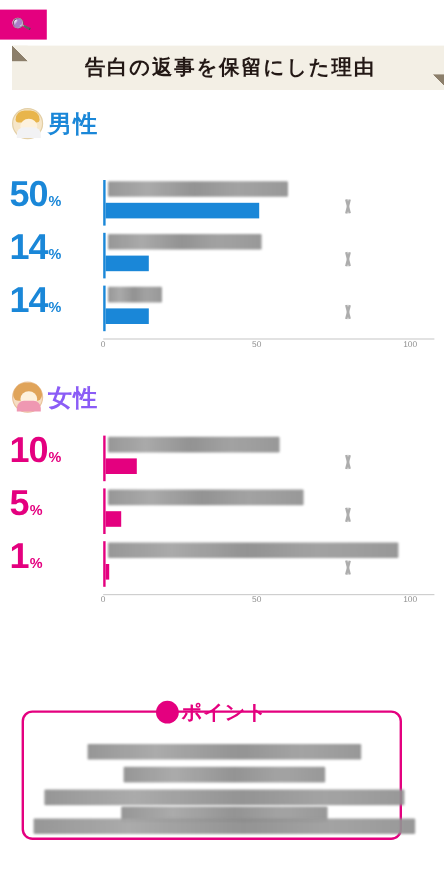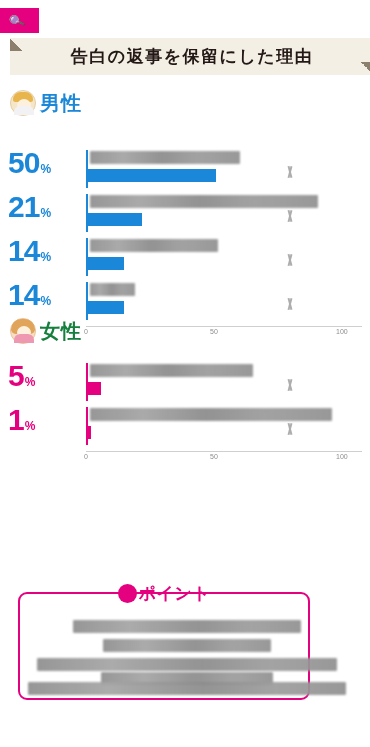--- a/index.html
+++ b/index.html
@@ -44,21 +44,21 @@
   .avatar .hair { position:absolute; left:2px; right:2px; top:1px; height:10px; border-radius:9px 9px 3px 3px; }
   .avatar.m .hair { background:#e8b54c; }
   .avatar.f .hair { background:#e0a45a; left:0; right:0; top:0; height:15px; border-radius:13px 13px 6px 6px; }
   .avatar .face { position:absolute; left:6px; top:8px; width:14px; height:13px; border-radius:50%; background:#fdf1dd; }
   .avatar.f .face { left:6px; top:7px; }
   .avatar .body { position:absolute; left:3px; bottom:0; width:20px; height:9px; border-radius:6px 6px 0 0; }
   .avatar.m .body { background:#f2f2f4; }
   .avatar.f .body { background:#ef98b2; }
   .sect-label { font-size:20px; font-weight:800; letter-spacing:1px; }
   .sect-label.m { color:#1a87d8; }
-  .sect-label.f { color:#15803d; }
+  .sect-label.f { color:#8b5cf6; }
 
   
   .chart { position:absolute; left:0; width:370px; }
   .row { position:relative; height:44px; }
 
   .pct {
     position:absolute; left:8px; top:-2px;
     font-size:30px; font-weight:900; line-height:1;
     letter-spacing:-1px;
   }
@@ -84,21 +84,21 @@
 
   .scissor { position:absolute; width:12px; height:16px; opacity:.55; filter: blur(.4px); }
   .scissor::before, .scissor::after{
     content:""; position:absolute; left:5px; top:0; width:1.5px; height:12px; background:#6b6b6b;
   }
   .scissor::before{ transform: rotate(14deg); }
   .scissor::after{ transform: rotate(-14deg); }
 
   
   .point-box {
-    position:absolute; left:18px; top:592px; width:292px; height:108px;
+    position:absolute; left:18px; top:592px; width:317px; height:108px;
     border:2px solid #e4007f; border-radius:9px; background:#fff;
   }
   .point-head {
     position:absolute; left:0; right:0; top:-12px;
     display:flex; align-items:center; justify-content:center; gap:2px;
   }
   .point-dot { width:19px; height:19px; border-radius:50%; background:#e4007f; }
   .point-title { color:#e4007f; font-size:17px; font-weight:900; letter-spacing:.5px; }
   .pline {
     position:absolute; height:13px; border-radius:1px;
@@ -130,27 +130,20 @@
       </div>
       <div class="chart male" style="top: 113px; margin-top: 37px;">
         <div class="row">
           <span class="pct">50<span class="unit">%</span></span>
           <span class="axis0" style="left:86px"></span>
           <span class="label" style="left:90px; width:150px"></span>
           <span class="bar" style="left:88px; width:128px"></span>
           <span class="scissor" style="left:284px; top:16px"></span>
         </div>
         <div class="row">
-          <span class="pct">21<span class="unit">%</span></span>
-          <span class="axis0" style="left:86px"></span>
-          <span class="label" style="left:90px; width:228px"></span>
-          <span class="bar" style="left:88px; width:53.76px"></span>
-          <span class="scissor" style="left:284px; top:16px"></span>
-        </div>
-        <div class="row">
           <span class="pct">14<span class="unit">%</span></span>
           <span class="axis0" style="left:86px"></span>
           <span class="label" style="left:90px; width:128px"></span>
           <span class="bar" style="left:88px; width:35.84px"></span>
           <span class="scissor" style="left:284px; top:16px"></span>
         </div>
         <div class="row">
           <span class="pct">14<span class="unit">%</span></span>
           <span class="axis0" style="left:86px"></span>
           <span class="label" style="left:90px; width:45px"></span>
@@ -166,20 +159,27 @@
       </div>
       <div class="sect-head" style="left: 10px; top: 318px;">
         <span class="avatar f">
           <span class="hair"></span>
           <span class="face"></span>
           <span class="body"></span>
         </span>
         <span class="sect-label f">女性</span>
       </div>
       <div class="chart female" style="top: 363px;">
+        <div class="row">
+          <span class="pct">10<span class="unit">%</span></span>
+          <span class="axis0" style="left:86px"></span>
+          <span class="label" style="left:90px; width:143px"></span>
+          <span class="bar" style="left:88px; width:25.6px"></span>
+          <span class="scissor" style="left:284px; top:16px"></span>
+        </div>
         <div class="row">
           <span class="pct">5<span class="unit">%</span></span>
           <span class="axis0" style="left:86px"></span>
           <span class="label" style="left:90px; width:163px"></span>
           <span class="bar" style="left:88px; width:12.8px"></span>
           <span class="scissor" style="left:284px; top:16px"></span>
         </div>
         <div class="row">
           <span class="pct">1<span class="unit">%</span></span>
           <span class="axis0" style="left:86px"></span>

